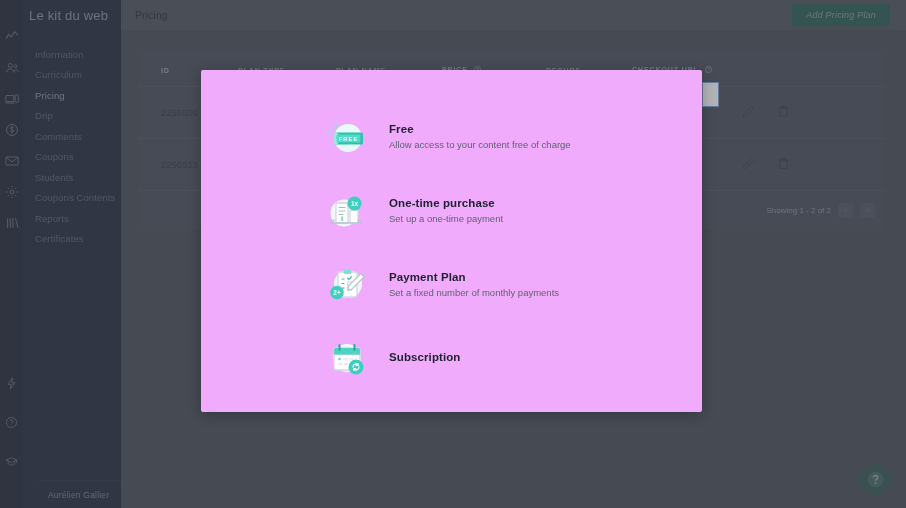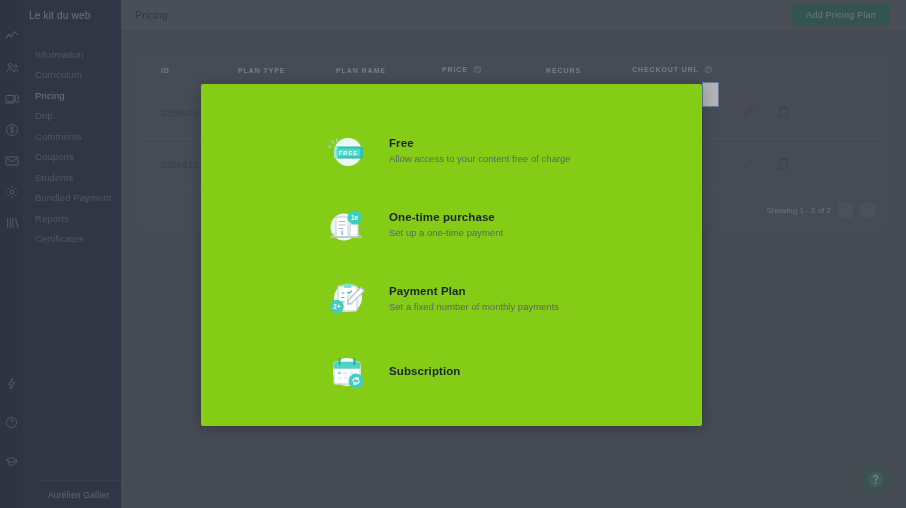--- a/index.html
+++ b/index.html
@@ -26,21 +26,21 @@
   .rail-bottom { position: absolute; bottom: 36px; display: flex; flex-direction: column; gap: 18px; }
   .rail svg { display: block; }
 
   
   .side {
     position: absolute; left: 23px; top: 0; width: 98px; height: 508px;
     background: #2b3040;
   }
   .brand {
     height: 30px; display: flex; align-items: center;
-    padding-left: 6px; color: #8d93a4; font-size: 10px; letter-spacing: .2px;
+    padding-left: 6px; color: #8d93a4; font-size: 13px; letter-spacing: .2px;
   }
   .course-head {
     height: 40px; background: #333949;
     display: flex; align-items: center; justify-content: center;
     color: #9aa0b0; font-size: 10.5px;
   }
   .side-menu { padding-top: 14px; }
   .side-item {
     height: 20.5px; display: flex; align-items: center;
     padding-left: 12px; font-size: 9.5px; color: #5e6475; letter-spacing: .1px;
@@ -65,21 +65,21 @@
   .topbar {
     height: 31px; background: #53585f;
     display: flex; align-items: center; justify-content: space-between;
     padding: 0 16px 0 14px;
     border-bottom: 1px solid #4a4f58;
   }
   .page-title { font-size: 10.5px; color: #2d3340; letter-spacing: .1px; }
   .btn-primary {
     background: #2f6158; color: #919aa0; border: none; border-radius: 3px;
     font-size: 9px; padding: 6px 14px; cursor: pointer;
-    font-family: "Liberation Sans", sans-serif; letter-spacing: .2px;
+    font-family: "Liberation Sans", sans-serif; letter-spacing: .2px; font-style: italic;
   }
 
   .card {
     position: absolute; left: 17px; top: 52px; right: 21px;
     background: #4e535c; border-radius: 3px;
     padding: 0;
   }
   table { width: 100%; border-collapse: collapse; }
   thead th {
     font-size: 7px; letter-spacing: .9px; color: #9fa4ad; font-weight: bold;
@@ -110,22 +110,22 @@
 
   
   .focus-box {
     position: absolute; left: 564px; top: 30px; width: 17px; height: 25px;
     border: 1px solid #7f9fd0; background: #fff;
   }
 
   
   .overlay { position: absolute; inset: 0; background: rgba(61,66,75,.40); }
   .modal {
-    position: absolute; left: 201px; top: 84px; width: 501px; height: 342px;
-    background: #84cc16; border-radius: 2px;
+    position: absolute; left: 201px; top: 70px; width: 501px; height: 342px;
+    background: #f0abfc; border-radius: 2px;
     box-shadow: 0 2px 14px rgba(0,0,0,.25);
     padding: 30px 0 0 0; overflow: hidden;
   }
   .plan {
     display: flex; align-items: center; gap: 18px;
     padding: 0 40px 0 122px; height: 74px; cursor: pointer;
   }
   .plan .art { width: 48px; height: 48px; flex: 0 0 48px; position: relative; }
   .plan .txt { flex: 1; }
   .plan h3 { font-size: 11.5px; color: #1d232e; font-weight: bold; letter-spacing: .1px; margin-bottom: 4px; }
@@ -216,21 +216,21 @@
   <div class="side">
     <div class="brand">Le kit du web</div>
     <div class="side-menu">
       <div class="side-item">Information</div>
       <div class="side-item">Curriculum</div>
       <div class="side-item active">Pricing</div>
       <div class="side-item">Drip</div>
       <div class="side-item">Comments</div>
       <div class="side-item">Coupons</div>
       <div class="side-item">Students</div>
-      <div class="side-item">Bundled Payment</div>
+      <div class="side-item">Coupons Contents</div>
       <div class="side-item">Reports</div>
       <div class="side-item">Certificates</div>
     </div>
     <div class="side-user">
       <span class="uname">Aurélien Gallier</span>
       <span class="kebab">
           <i></i>
           <i></i>
           <i></i>
         </span>

